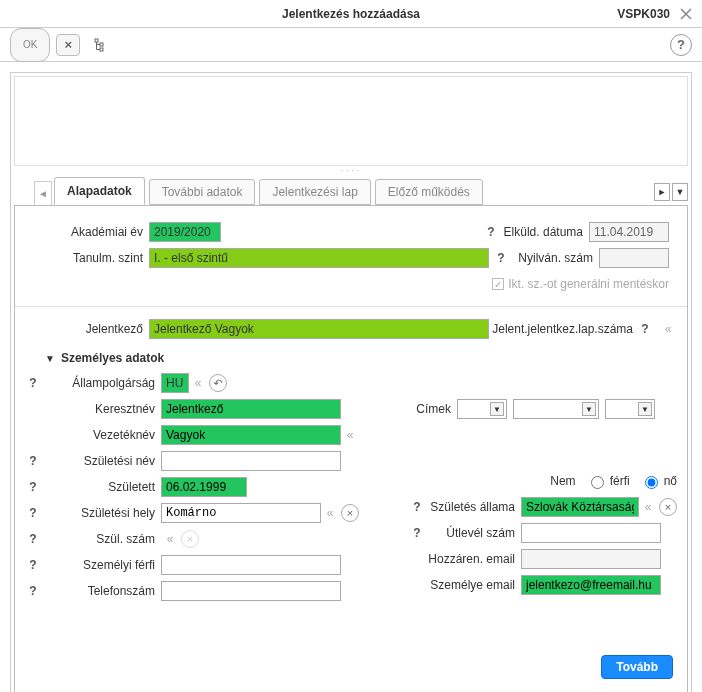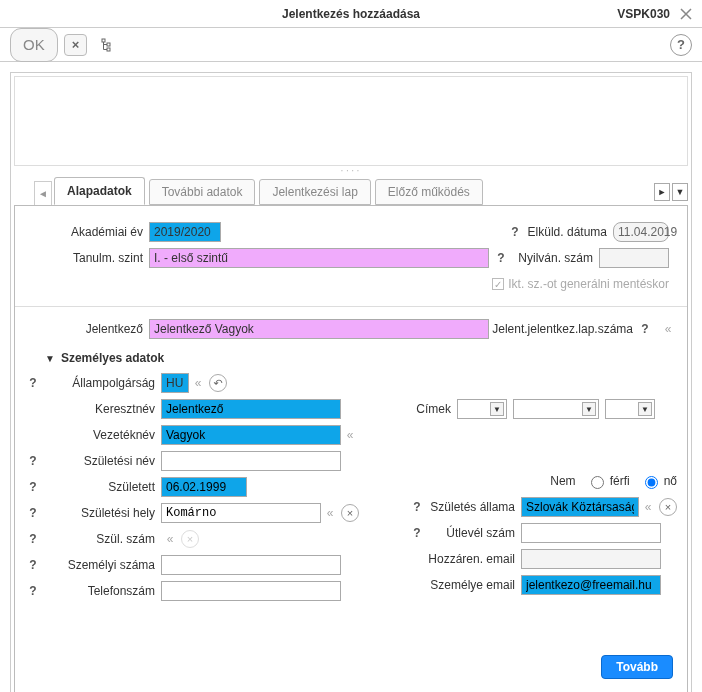--- a/index.html
+++ b/index.html
@@ -57,21 +57,21 @@
   }
   .btn {
     height: 22px;
     border: 1px solid #bbb;
     border-radius: 11px;
     background: #f6f6f6;
     display: inline-flex;
     align-items: center;
     justify-content: center;
     padding: 16px 12px;
-    font-size: 15px;
+    font-size: 10px;
     color: #888;
     cursor: pointer;
   }
   .btn.square {
     border-radius: 4px;
     padding: 0 7px;
     font-size: 13px;
     color: #666;
     font-weight: bold;
   }
@@ -200,23 +200,23 @@
     height: 20px;
     border: 1px solid #aaa;
     padding: 0 4px;
     font-size: 12px;
     font-family: inherit;
     outline: none;
   }
   .textbox {
     display: inline-flex;
     align-items: center;
-    background: #f0abfc;
-  }
-  .yellow { background: #0ea5e9; }
+    background: #84cc16;
+  }
+  .yellow { background: #22c55e; }
   .readonly { background: #f4f4f4; color: #666; }
   .chev-btn {
     display: inline-flex; align-items: center; justify-content: center;
     height: 20px;
     min-width: 18px;
     color: #aaa;
     font-size: 12px;
     cursor: pointer;
     user-select: none;
   }
@@ -357,21 +357,21 @@
     </div>
     <div class="row" style="margin-left:20px;">
       <span class="lbl w1">Tanulm. szint</span>
       <span class="textbox" style="width:340px;">I. - első szintű</span>
     </div>
 
     <div class="top-right-block">
       <div class="row">
         <span class="q">?</span>
         <span class="lbl" style="width:90px;">Elküld. dátuma</span>
-        <span class="textbox readonly" style="width:56px;border-radius:8px;">11.04.2019</span>
+        <span class="textbox readonly" style="width:80px;">11.04.2019</span>
       </div>
       <div class="row">
         <span class="q">?</span>
         <span class="lbl" style="width:90px;">Nyilván. szám</span>
         <span class="textbox readonly" style="width:70px;"></span>
       </div>
       <div class="row" style="justify-content:flex-end;">
         <span class="chk-disabled">
           <span class="chk-box">✓</span>
           <span>Ikt. sz.-ot generálni mentéskor</span>
@@ -435,21 +435,21 @@
           <span class="circ-btn">×</span>
         </div>
         <div class="row">
           <span class="q">?</span>
           <span class="lbl w2">Szül. szám</span>
           <span class="chev-btn">«</span>
           <span class="circ-btn" style="color:#ccc;border-color:#ddd;">×</span>
         </div>
         <div class="row">
           <span class="q">?</span>
-          <span class="lbl w2">Személyi száma</span>
+          <span class="lbl w2">Személyi férfi</span>
           <input type="text" style="width: 180px;" value="">
         </div>
         <div class="row">
           <span class="q">?</span>
           <span class="lbl w2">Telefonszám</span>
           <input type="text" style="width: 180px;" value="">
         </div>
       </div>
 
       <div class="col-right">

